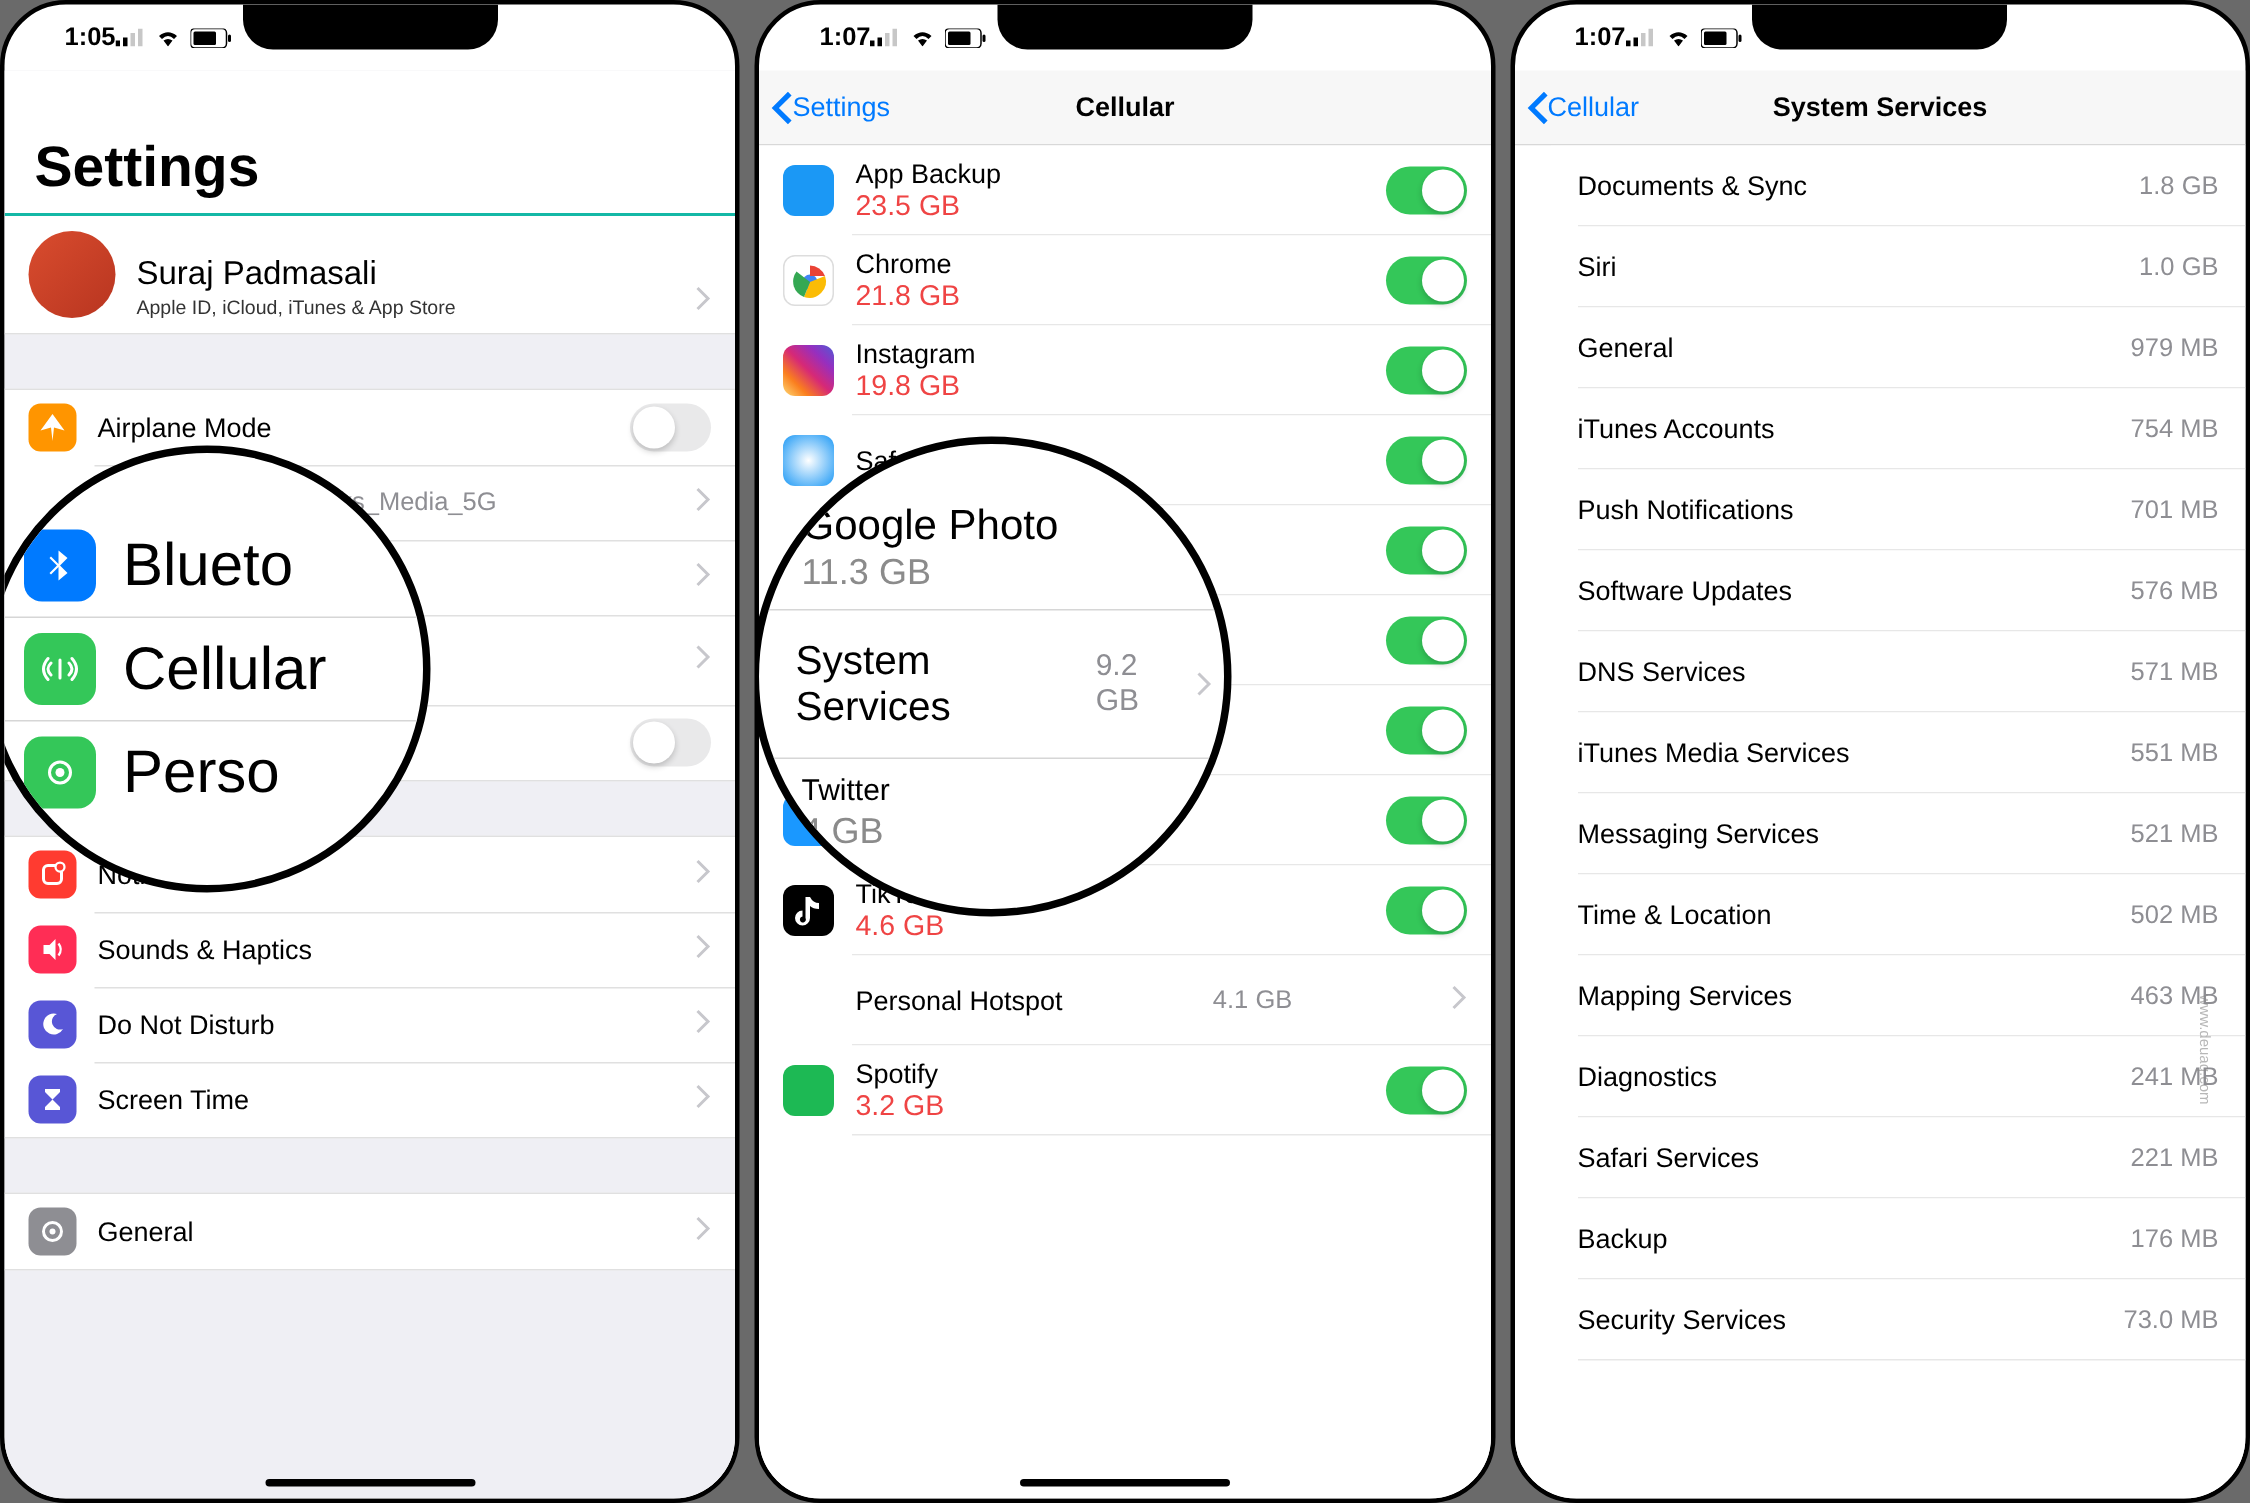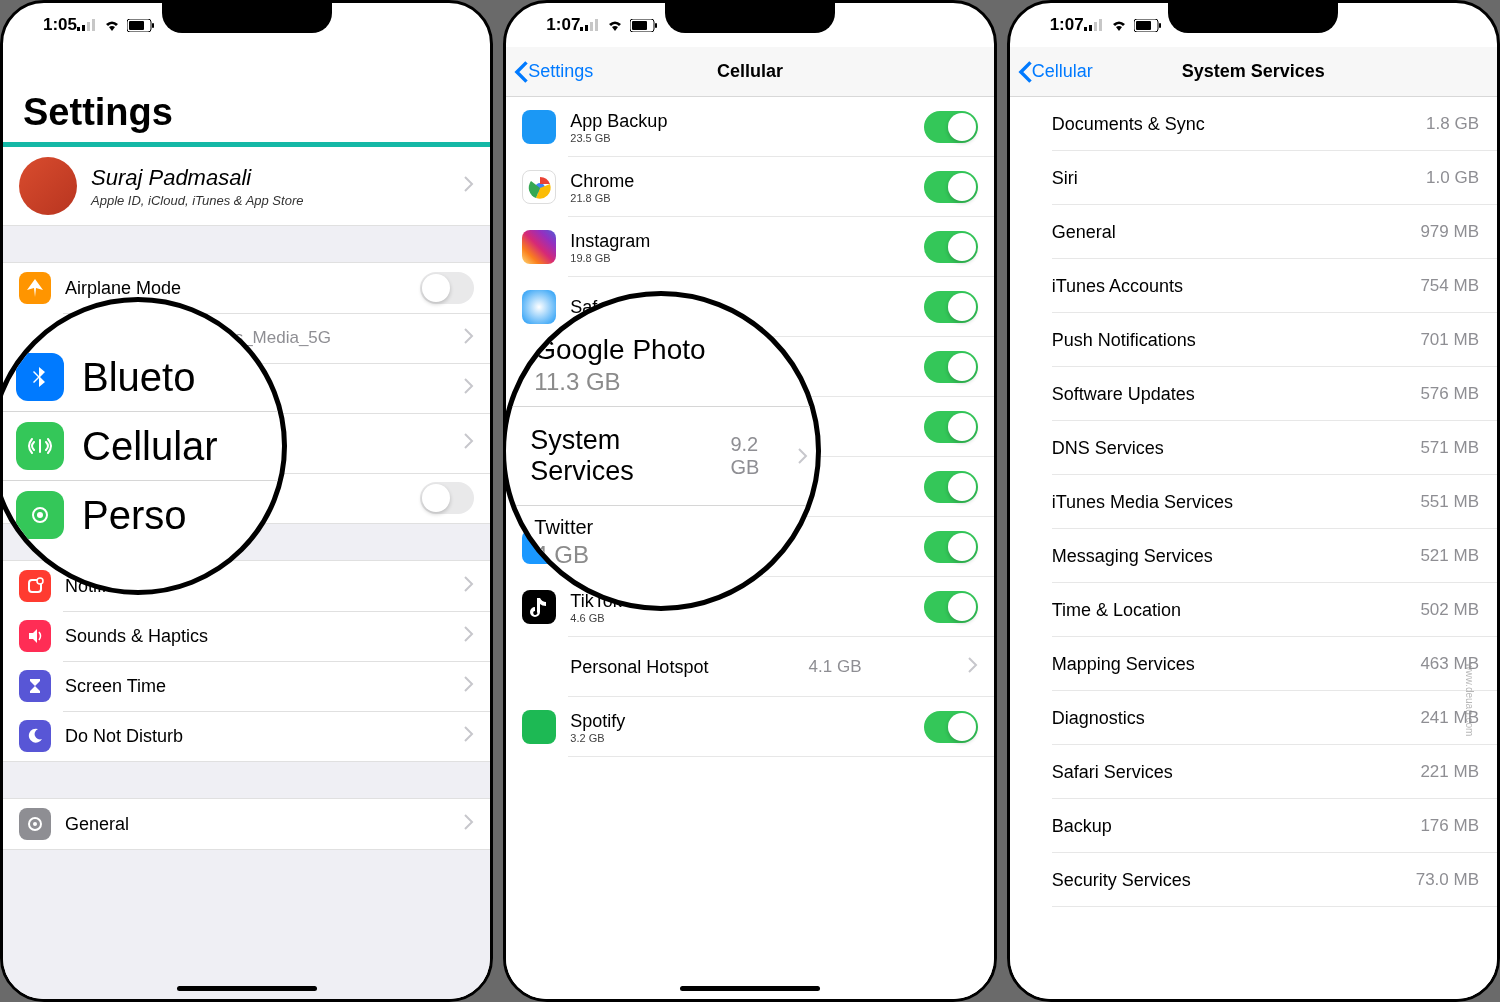--- a/index.html
+++ b/index.html
@@ -73,26 +73,25 @@
 
 
 .big-title {
   font-size: 38px;
   font-weight: 700;
   padding: 44px 20px 8px;
   background: #fff;
 }
 .profile-row {
   display: flex;
-  align-items: center;
+  align-items: flex-end;
   padding: 10px 16px;
   background: #fff;
-  border-top: 5px solid #14b8a6;
+  border-top: 2px solid #14b8a6;
   border-bottom: 1px solid #e0e0e0;
-  font-style: italic;
 }
 .avatar {
   width: 58px; height: 58px; border-radius: 50%;
   background: linear-gradient(135deg,#d94c2e,#b83520);
   margin-right: 14px;
   flex-shrink: 0;
 }
 .profile-text .name { font-size: 22px; color: #000; }
 .profile-text .sub { font-size: 13px; color: #333; margin-top: 2px; }
 .chev { margin-left: auto; color: #c7c7cc; }
@@ -170,21 +169,21 @@
 }
 .app-row::after {
   content: ""; position: absolute; bottom: 0; left: 62px; right: 0;
   border-bottom: 1px solid #e7e7e7;
 }
 .app-icon {
   width: 34px; height: 34px; border-radius: 8px;
   margin-right: 14px; flex-shrink: 0;
 }
 .app-text .app-name { font-size: 18px; color: #000; }
-.app-text .app-size { font-size: 11px; color: #404040; }
+.app-text .app-size { font-size: 19px; color: #ef4444; }
 
 
 .simple-row {
   display: flex; align-items: center; justify-content: space-between;
   min-height: 54px; padding: 0 18px;
   background: #fff; font-size: 18px;
   position: relative;
   margin-left: 24px;
 }
 .simple-row::after {
@@ -313,37 +312,37 @@
         <span class="row-label">Sounds &amp; Haptics</span>
         <span class="chev">
           <svg width="10" height="16" viewBox="0 0 10 16">
               <path d="M1 1 L8 8 L1 15" fill="none" stroke="#c7c7cc" stroke-width="2"></path>
             </svg>
         </span>
       </div>
       <div class="row">
         <div class="icon-sq" style="background:#5856d6">
           <svg width="18" height="18" viewBox="0 0 18 18">
-              <path d="M4 2 L14 2 L14 4 L9 9 L14 14 L14 16 L4 16 L4 14 L9 9 L4 4 Z" fill="#fff"></path>
-            </svg>
-        </div>
-        <span class="row-label">Screen Time</span>
+              <path d="M12 2 A7 7 0 1 0 16 12 A5 5 0 0 1 12 2" fill="#fff"></path>
+            </svg>
+        </div>
+        <span class="row-label">Do Not Disturb</span>
         <span class="chev">
           <svg width="10" height="16" viewBox="0 0 10 16">
               <path d="M1 1 L8 8 L1 15" fill="none" stroke="#c7c7cc" stroke-width="2"></path>
             </svg>
         </span>
       </div>
       <div class="row">
         <div class="icon-sq" style="background:#5856d6">
           <svg width="18" height="18" viewBox="0 0 18 18">
-              <path d="M12 2 A7 7 0 1 0 16 12 A5 5 0 0 1 12 2" fill="#fff"></path>
-            </svg>
-        </div>
-        <span class="row-label">Do Not Disturb</span>
+              <path d="M4 2 L14 2 L14 4 L9 9 L14 14 L14 16 L4 16 L4 14 L9 9 L4 4 Z" fill="#fff"></path>
+            </svg>
+        </div>
+        <span class="row-label">Screen Time</span>
         <span class="chev">
           <svg width="10" height="16" viewBox="0 0 10 16">
               <path d="M1 1 L8 8 L1 15" fill="none" stroke="#c7c7cc" stroke-width="2"></path>
             </svg>
         </span>
       </div>
     </div>
 
     <div class="spacer"></div>
 

